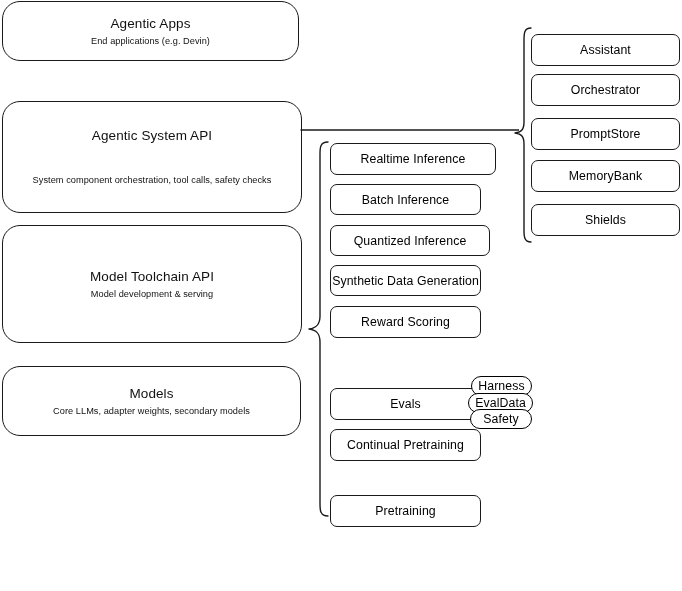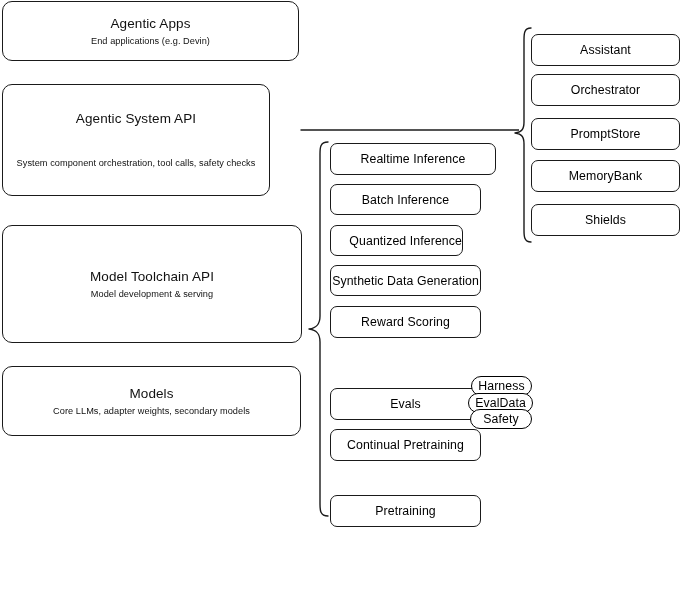--- a/index.html
+++ b/index.html
@@ -14,21 +14,21 @@
     height: 591px;
     background: #ffffff;
     font-family: "Liberation Sans", sans-serif;
     overflow: hidden;
   }
   .node {
     position: absolute;
     box-sizing: border-box;
     background: #ffffff;
     border: 1.3px solid #1a1a1a;
-    border-radius: 10px;
+    border-radius: 18px;
     display: flex;
     flex-direction: column;
     align-items: center;
     justify-content: center;
     text-align: center;
     color: #111111;
   }
   .node .title {
     font-size: 13.5px;
     line-height: 17px;
@@ -81,21 +81,21 @@
 </head>
 <body>
 
 <div id="canvas">
 
   <div class="node stack-node" style="left:2px; top:1px; width:297px; height:60px;">
     <div class="title">Agentic Apps</div>
     <div class="subtitle">End applications (e.g. Devin)</div>
   </div>
 
-  <div class="node stack-node" style="left:2px; top:84px; width:268px; height:112px;gap:27px;">
+  <div class="node stack-node" style="left:2px; top:101px; width:300px; height:112px;gap:27px;">
     <div class="title">Agentic System API</div>
     <div class="subtitle">System component orchestration, tool calls, safety checks</div>
   </div>
 
   <div class="node stack-node" style="left:2px; top:225px; width:300px; height:118px;">
     <div class="title">Model Toolchain API</div>
     <div class="subtitle">Model development &amp; serving</div>
   </div>
 
   <div class="node stack-node" style="left:2px; top:366px; width:299px; height:70px;">
@@ -134,21 +134,21 @@
                C10 210, 10 216, 17 216" stroke="#1a1a1a" stroke-width="1.4" fill="none" stroke-linecap="round" stroke-linejoin="round"></path>
     </svg>
   </div>
 
   <div class="chip" style="left:330px; top:143px; width:166px; height:32px;">
     <span>Realtime Inference</span>
   </div>
   <div class="chip" style="left:330px; top:184px; width:151px; height:31px;">
     <span>Batch Inference</span>
   </div>
-  <div class="chip" style="left:330px; top:225px; width:133px; height:31px;justify-content:flex-end;">
+  <div class="chip" style="left:330px; top:225px; width:160px; height:31px;">
     <span>Quantized Inference</span>
   </div>
   <div class="chip" style="left:330px; top:265px; width:151px; height:31px;">
     <span>Synthetic Data Generation</span>
   </div>
   <div class="chip" style="left:330px; top:306px; width:151px; height:32px;">
     <span>Reward Scoring</span>
   </div>
   <div class="chip" style="left:330px; top:388px; width:151px; height:32px;">
     <span>Evals</span>

